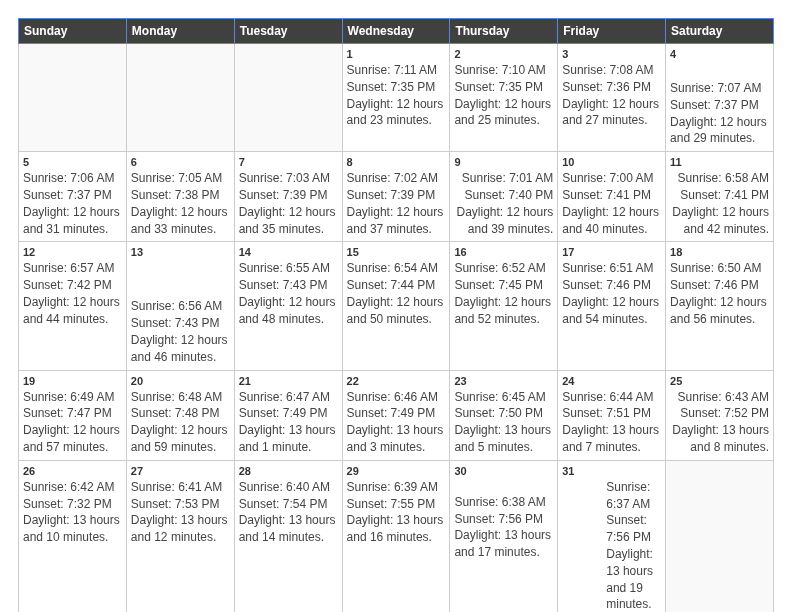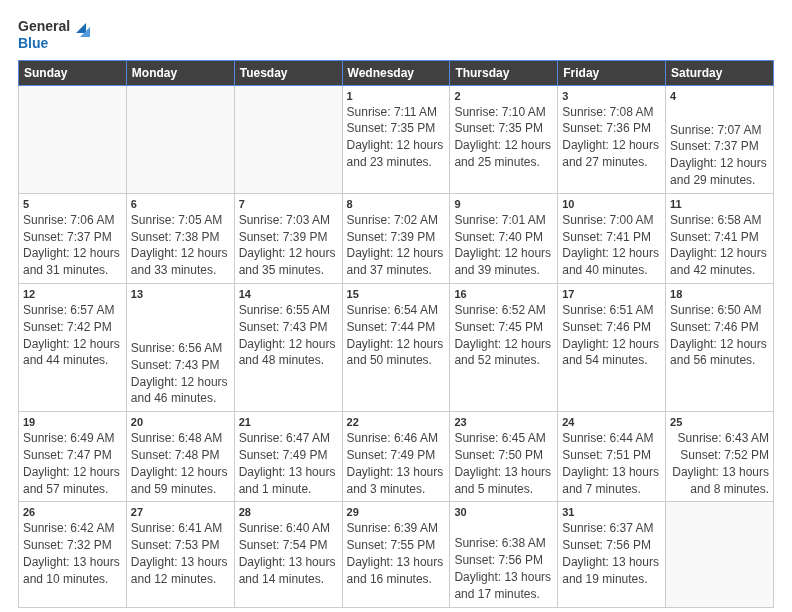--- a/index.html
+++ b/index.html
@@ -77,38 +77,20 @@
       font-size: 12px;
       color: #444;
       line-height: 1.4;
     }
     .empty { background: #f9f9f9; }
   </style>
 </head>
 <body>
 
 <div class="page">
-  <div class="header">
-    <div class="logo">
-  <div style="display:flex;align-items:flex-start;gap:2px;">
-    <div style="display:flex;flex-direction:column;line-height:1.2;">
-      <span style="font-size:14px;font-weight:bold;color:#333;">General</span>
-      <span style="font-size:14px;font-weight:bold;color:#1a6db5;">Blue</span>
-    </div>
-    <svg width="20" height="20" viewBox="0 0 20 20" style="margin-top:1px;">
-      <polygon points="4,14 14,14 14,4" fill="#1a6db5"></polygon>
-      <polygon points="8,18 18,18 18,8" fill="#5599dd"></polygon>
-    </svg>
-  </div>
-</div>
-    <div class="title-block">
-      <div class="month-title"></div>
-      <div class="subtitle"></div>
-    </div>
-  </div>
 
   <table class="calendar">
     <thead>
       <tr>
         <th>Sunday</th>
         <th>Monday</th>
         <th>Tuesday</th>
         <th>Wednesday</th>
         <th>Thursday</th>
         <th>Friday</th>
@@ -173,35 +155,35 @@
           </td>
           <td>
             <span class="day-num">8</span>
             <div class="day-info" style="white-space: pre-line;">Sunrise: 7:02 AM
 Sunset: 7:39 PM
 Daylight: 12 hours
 and 37 minutes.</div>
           </td>
           <td>
             <span class="day-num">9</span>
-            <div class="day-info" style="white-space: pre-line;">Sunrise: 7:01 AM
+            <div class="day-info" style="white-space: pre-line; text-align: right;">Sunrise: 7:01 AM
 Sunset: 7:40 PM
 Daylight: 12 hours
 and 39 minutes.</div>
           </td>
           <td>
             <span class="day-num">10</span>
             <div class="day-info" style="white-space: pre-line;">Sunrise: 7:00 AM
 Sunset: 7:41 PM
 Daylight: 12 hours
 and 40 minutes.</div>
           </td>
           <td>
             <span class="day-num">11</span>
-            <div class="day-info" style="white-space: pre-line;">Sunrise: 6:58 AM
+            <div class="day-info" style="white-space: pre-line; text-align: right;">Sunrise: 6:58 AM
 Sunset: 7:41 PM
 Daylight: 12 hours
 and 42 minutes.</div>
           </td>
         </tr>
         <tr>
           <td>
             <span class="day-num">12</span>
             <div class="day-info" style="white-space: pre-line;">Sunrise: 6:57 AM
 Sunset: 7:42 PM
@@ -333,21 +315,21 @@
           </td>
           <td>
             <span class="day-num">30</span>
             <div class="day-info" style="white-space: pre-line; margin-top: 17px;">Sunrise: 6:38 AM
 Sunset: 7:56 PM
 Daylight: 13 hours
 and 17 minutes.</div>
           </td>
           <td>
             <span class="day-num">31</span>
-            <div class="day-info" style="white-space: pre-line;">Sunrise: 6:37 AM
+            <div class="day-info" style="white-space: pre-line; margin-left: 44px;">Sunrise: 6:37 AM
 Sunset: 7:56 PM
 Daylight: 13 hours
 and 19 minutes.</div>
           </td>
           <td class="empty"></td>
         </tr>
       </tbody>
   </table>
 </div>
 

